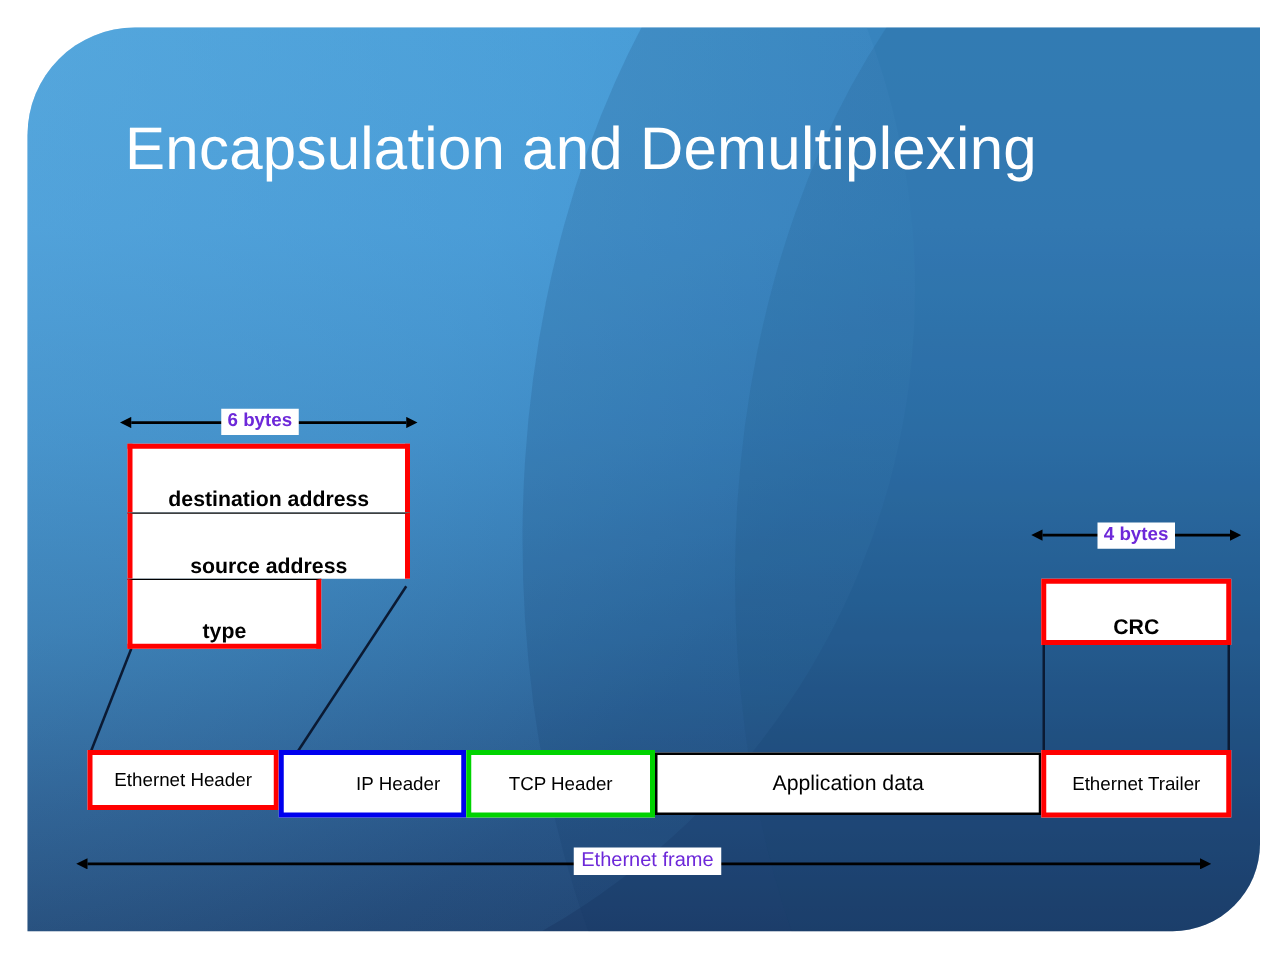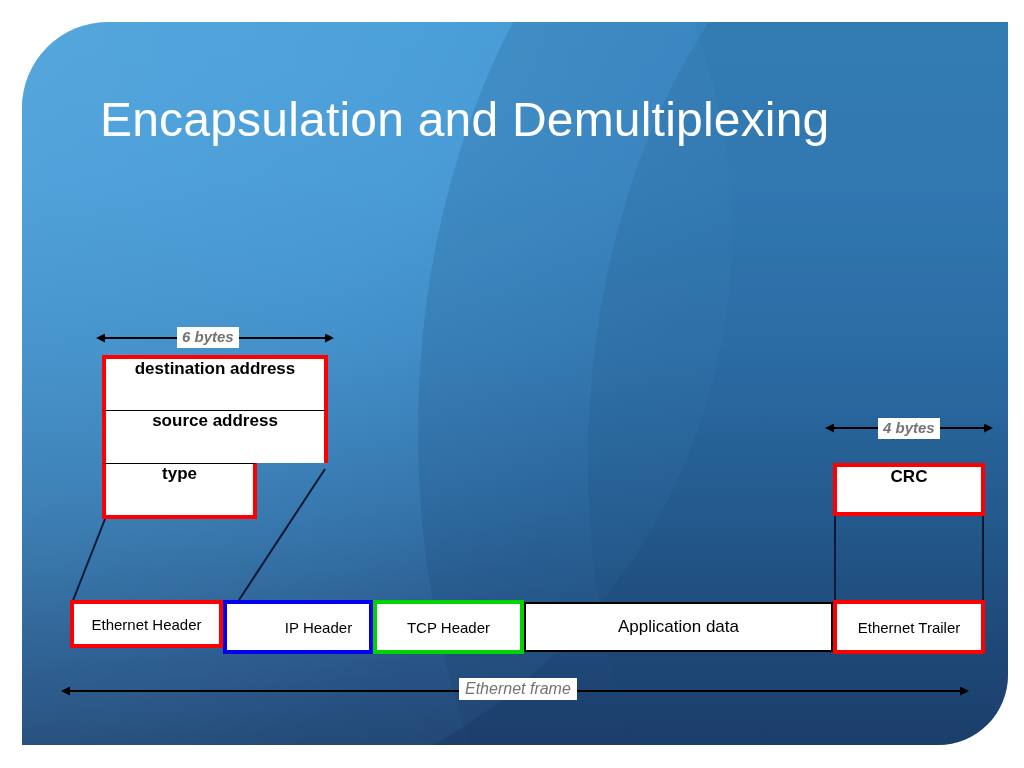--- a/index.html
+++ b/index.html
@@ -121,37 +121,36 @@
 
   .hdr-block {
     position: absolute;
     box-sizing: border-box;
   }
   .hdr-cell {
     position: absolute;
     background: #ffffff;
     box-sizing: border-box;
     display: flex;
-    align-items: flex-start;
+    align-items: flex-end;
     justify-content: center;
     font-size: 17px;
     font-weight: bold;
     color: #000000;
   }
 
   .dim-label {
     position: absolute;
     background: #ffffff;
-    color: #737373;
+    color: #6d28d9;
     font-size: 15px;
     font-weight: bold;
     padding: 1px 5px;
     white-space: nowrap;
     line-height: 1.25;
-    font-style: italic;
   }
   .dim-label.plain {
     font-weight: 400;
     font-size: 16px;
     padding: 1px 6px;
   }
 
   #page-number {
     position: absolute;
     left: 44px;

